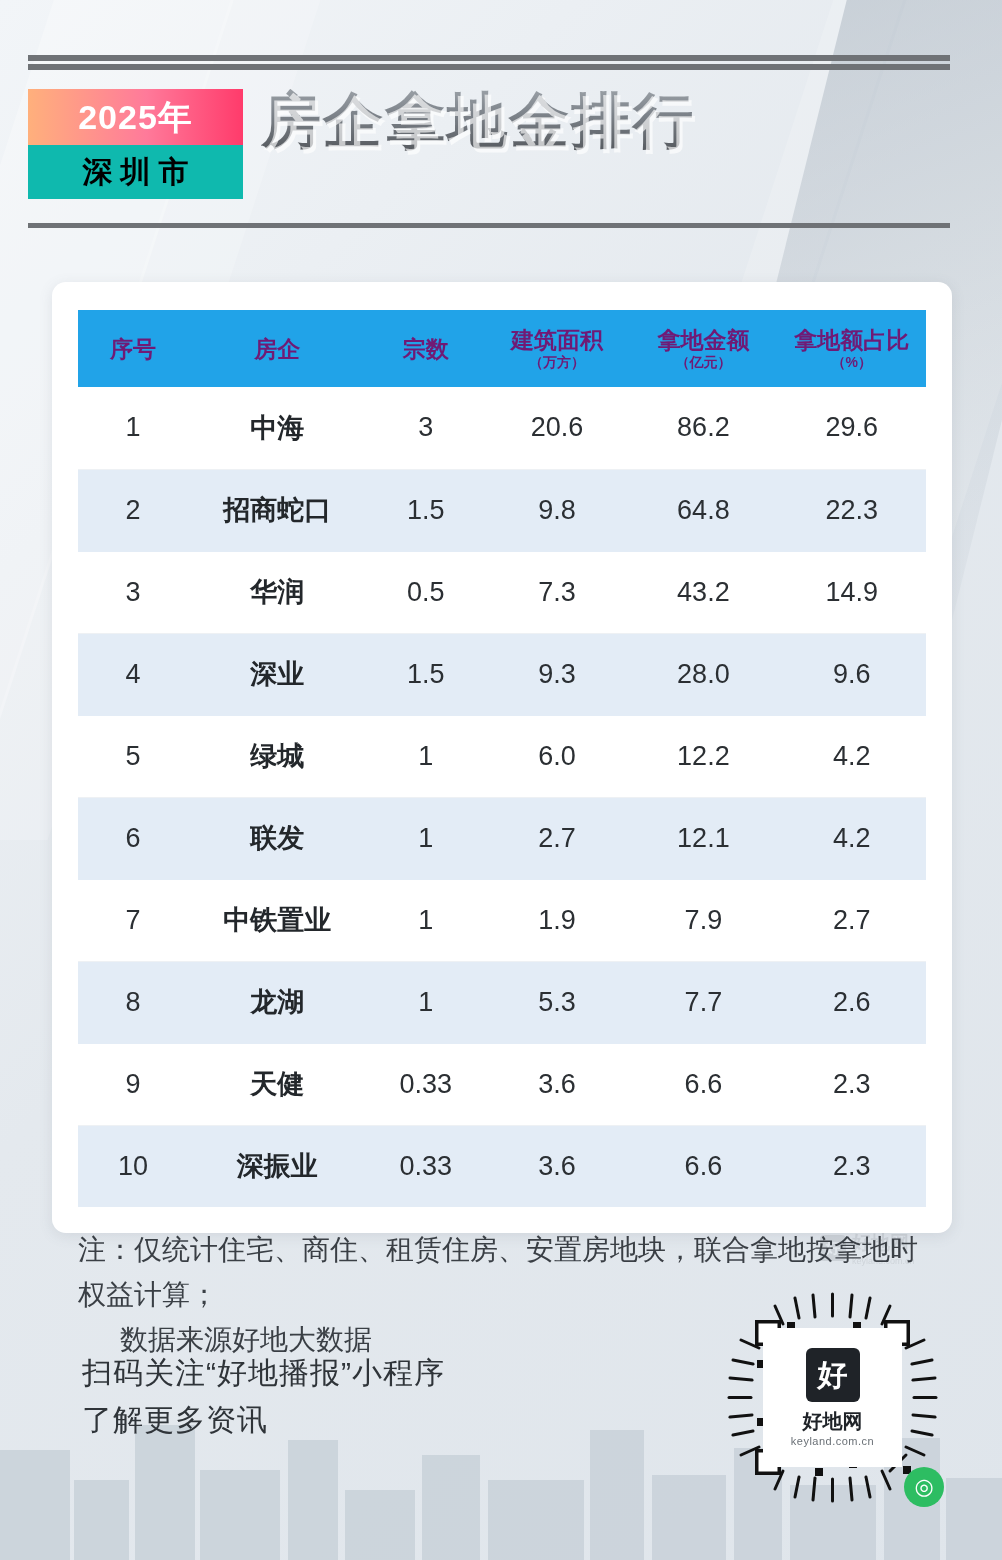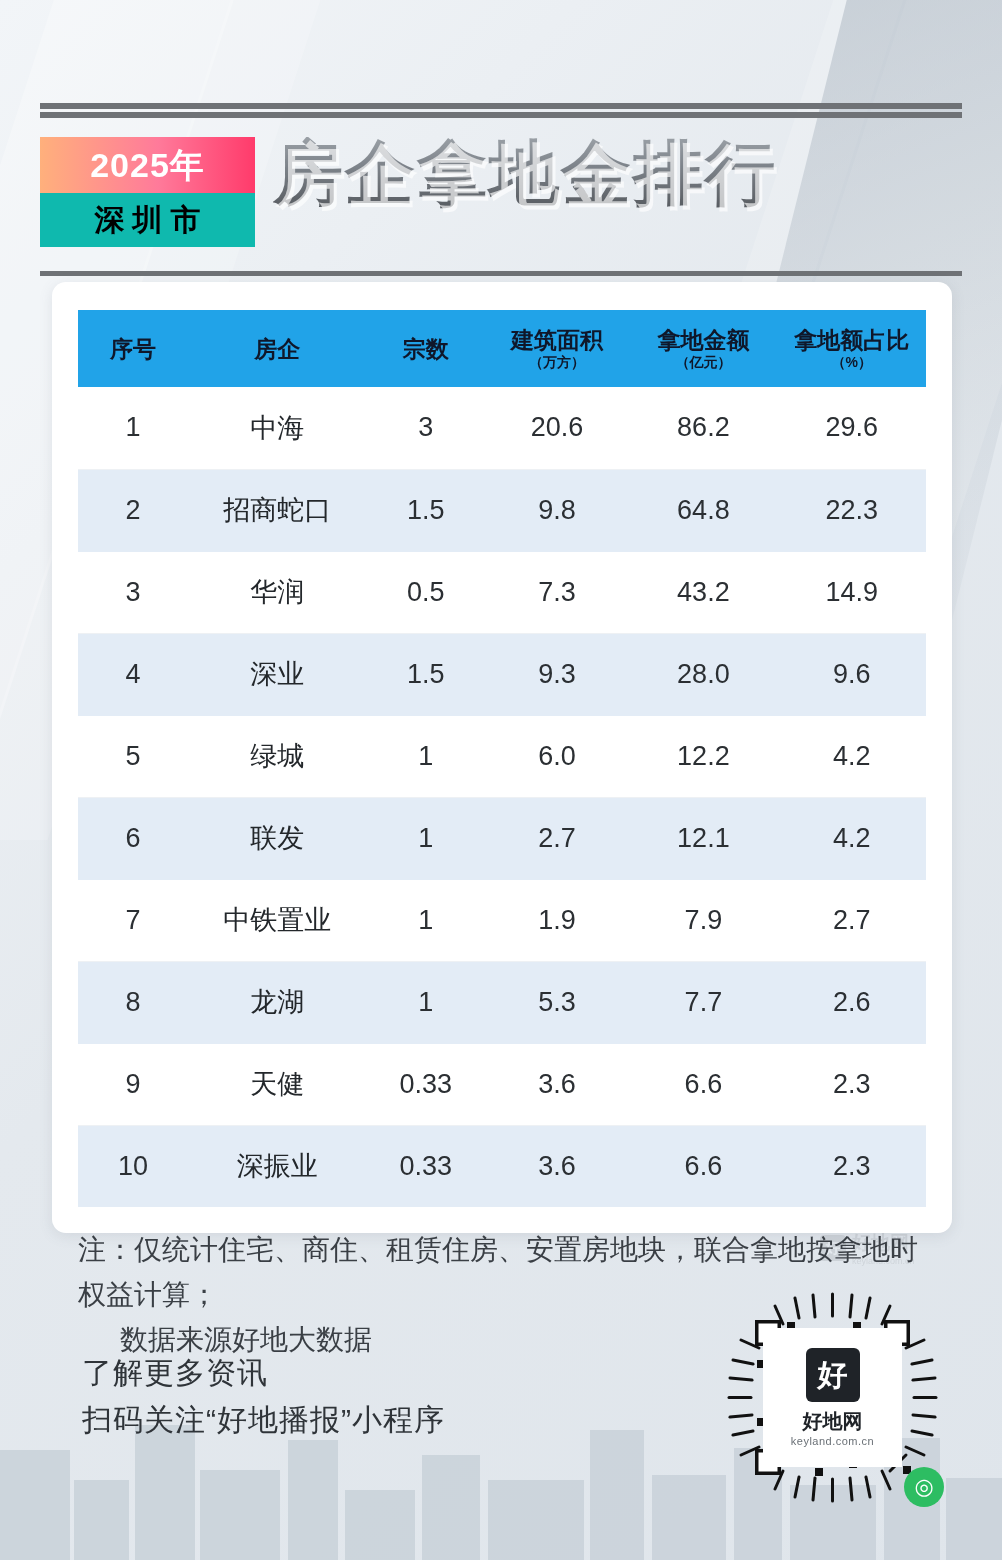--- a/index.html
+++ b/index.html
@@ -29,21 +29,21 @@
   .bg-dark {
     position: absolute; right: -10px; top: 0; width: 260px; height: 760px;
     background: linear-gradient(160deg, rgba(160,172,184,.45), rgba(200,210,220,0));
     transform: skewX(-14deg);
     pointer-events: none;
   }
   
   .skyline { position: absolute; left: 0; bottom: 0; width: 1002px; height: 230px; }
 
   
-  .header { position: absolute; left: 40px; top: 55px; width: 922px; margin-top: 48px; }
+  .header { position: absolute; left: 28px; top: 55px; width: 922px; }
   .rule-top {
     height: 6px; background: #6f7276; width: 922px;
     box-shadow: 0 9px 0 0 #6f7276;
   }
   .title-row {
     position: relative; margin-top: 28px; display: flex; align-items: flex-start;
     height: 120px;
   }
   .badge { width: 215px; }
   .badge-year {
@@ -51,21 +51,21 @@
     color: #fff; font-size: 34px; font-weight: bold;
     height: 56px; line-height: 56px; text-align: center; letter-spacing: 1px;
   }
   .badge-city {
     background: #0fb9ae; color: #000000; font-size: 30px; font-weight: bold;
     height: 54px; line-height: 54px; text-align: center; letter-spacing: 8px;
     padding-left: 8px;
   }
   .main-title {
     margin-left: 18px;
-    font-size: 70px; font-weight: bold; line-height: 1.05;
+    font-size: 60px; font-weight: bold; line-height: 1.05;
     letter-spacing: 2px;
     background: linear-gradient(180deg, #9aa0a6 0%, #7d838a 40%, #55595e 100%);
     -webkit-background-clip: text; background-clip: text;
     color: transparent;
     text-shadow: 3px 4px 0 rgba(255,255,255,0.65);
     font-family: "DejaVu Sans", "Liberation Sans", sans-serif;
   }
   .rule-bottom {
     height: 5px; background: #6f7276; width: 922px; margin-top: 14px;
   }
@@ -74,37 +74,37 @@
   .card {
     position: absolute; left: 52px; top: 282px; width: 900px;
     background: #ffffff;
     border-radius: 14px;
     box-shadow: 0 3px 14px rgba(90,100,115,.13);
     padding: 28px 26px 26px 26px;
   }
   table { width: 100%; border-collapse: collapse; table-layout: fixed; }
   thead th {
     background: #21a3e8;
-    color: #0f172a;
+    color: #701a75;
     font-size: 23px;
     font-weight: bold;
     padding: 16px 0 16px 0;
     line-height: 1.22;
     text-align: center;
   }
   thead th .sub { display: block; font-size: 14px; font-weight: bold; }
   tbody td {
     text-align: center;
     font-size: 27px;
     color: #2b2f33;
     height: 82px;
     border-bottom: 1px solid #eef1f4;
   }
   tbody tr.alt td { background: #e3ecf6; border-bottom: 1px solid #e3ecf6; }
-  tbody td.name { font-weight: normal; color: #23272b; }
+  tbody td.name { font-weight: bold; color: #23272b; }
   tbody tr:last-child td { border-bottom: none; }
 
   
   col.c0 { width: 13%; }
   col.c1 { width: 21%; }
   col.c2 { width: 14%; }
   col.c3 { width: 17%; }
   col.c4 { width: 17.5%; }
   col.c5 { width: 17.5%; }
 
@@ -342,22 +342,22 @@
       </tbody>
     </table>
   </div>
 
   <div class="note">
     <div>注：仅统计住宅、商住、租赁住房、安置房地块，联合拿地按拿地时权益计算；</div>
     <div class="line2">数据来源好地大数据</div>
   </div>
 
   <div class="footer-text">
+    <div>扫码关注“好地播报”小程序</div>
     <div>了解更多资讯</div>
-    <div>扫码关注“好地播报”小程序</div>
   </div>
 
   <div class="qr-wrap">
     <svg class="qr-sun" viewBox="0 0 215 215">
       <g stroke="#111" stroke-width="3" stroke-linecap="round">
         <g id="rays">
           <line x1="107.5" y1="4" x2="107.5" y2="26"></line>
           <line x1="107.5" y1="189" x2="107.5" y2="211"></line>
           <line x1="4" y1="107.5" x2="26" y2="107.5"></line>
           <line x1="189" y1="107.5" x2="211" y2="107.5"></line>

